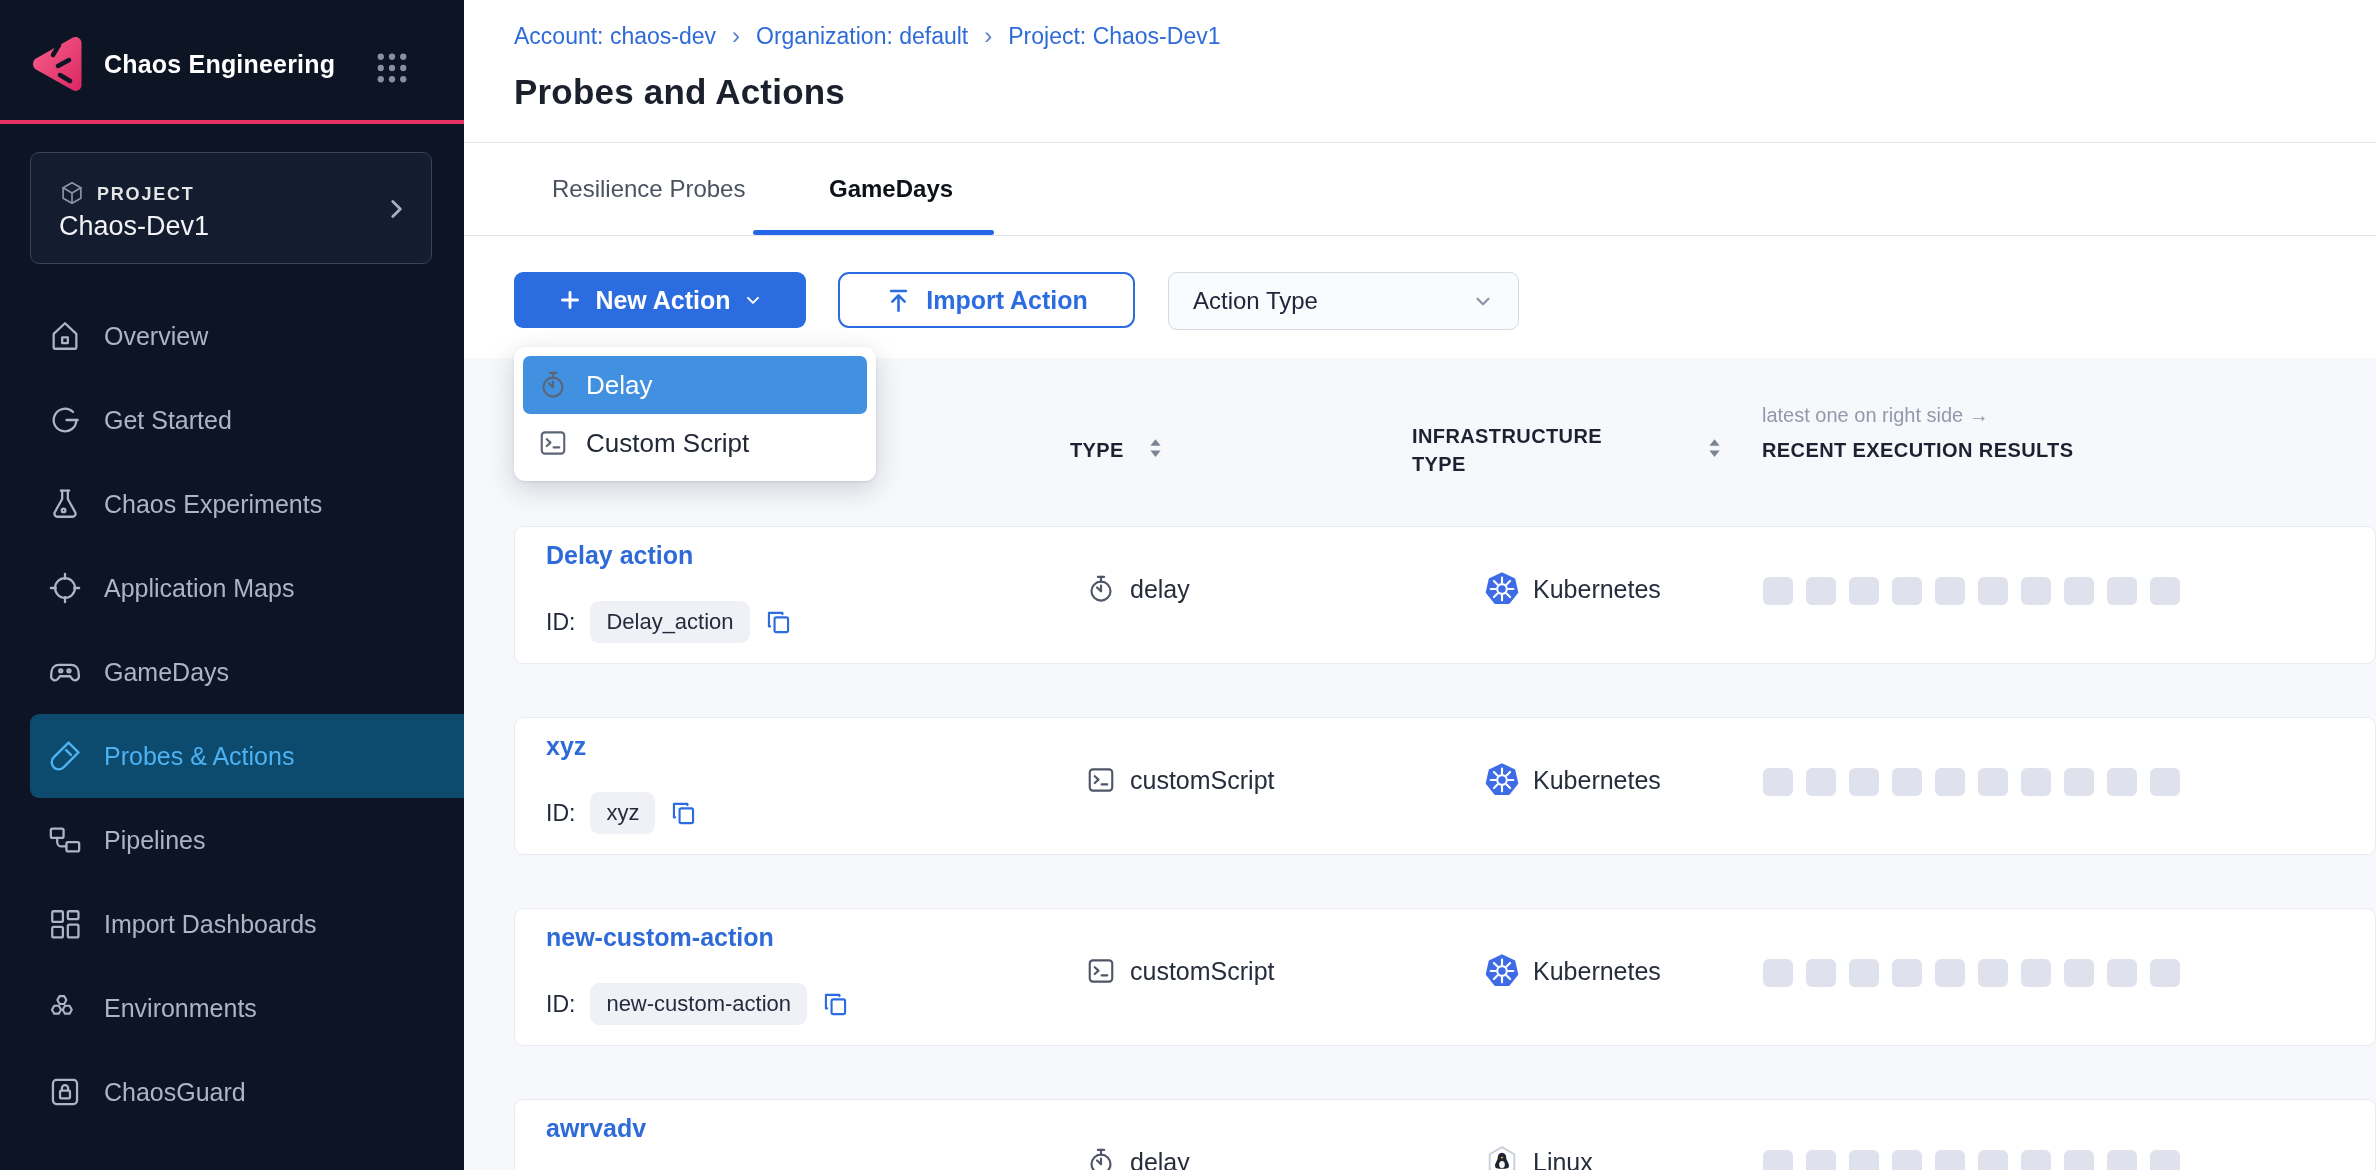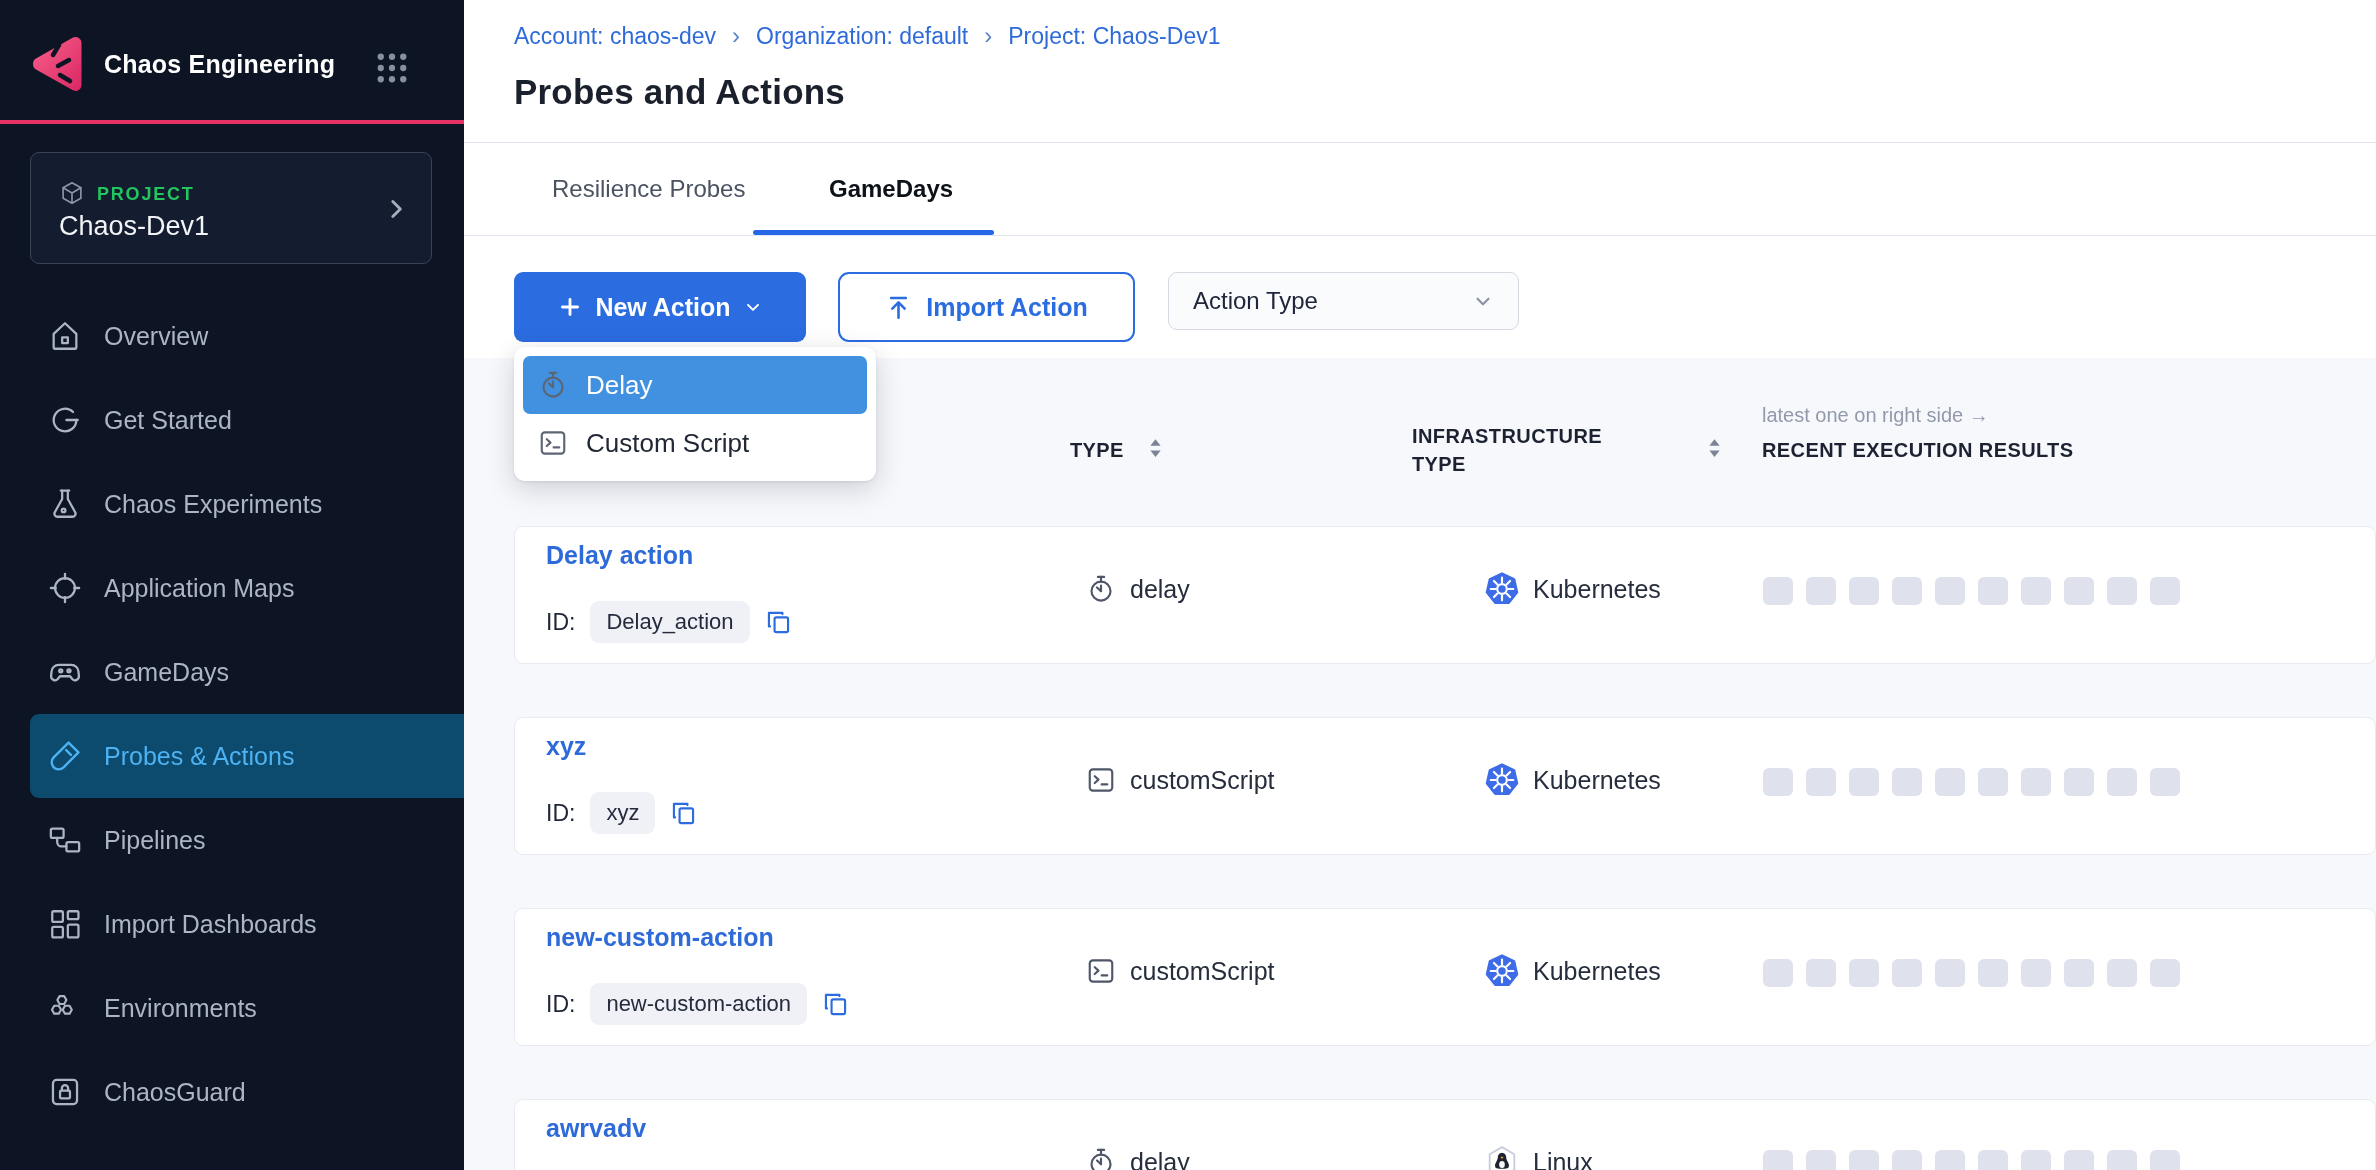--- a/index.html
+++ b/index.html
@@ -8,42 +8,42 @@
   svg{display:block;width:100%;height:100%;}
 
   
   .sidebar{position:absolute;left:0;top:0;width:464px;height:1170px;background:#0d1524;}
   .logo{position:absolute;left:28px;top:32px;width:64px;height:64px;}
   .app-title{position:absolute;left:104px;top:50px;font-size:25px;font-weight:bold;color:#fff;letter-spacing:.2px;white-space:nowrap;}
   .grid-ic{position:absolute;left:374px;top:50px;width:36px;height:36px;color:#8790a3;cursor:pointer;}
   .sb-rule{position:absolute;left:0;top:120px;width:464px;height:4px;background:#e73064;}
   .project-card{position:absolute;left:30px;top:152px;width:402px;height:112px;background:#141d30;border:1.5px solid #3a4258;border-radius:9px;box-sizing:border-box;cursor:pointer;}
   .cube-ic{position:absolute;left:28px;top:27px;width:26px;height:26px;color:#8d96a8;}
-  .p-label{position:absolute;left:66px;top:31px;font-size:18px;font-weight:bold;color:#22c55e;letter-spacing:1.8px;}
+  .p-label{position:absolute;left:66px;top:31px;font-size:18px;font-weight:bold;color:#e5e5e5;letter-spacing:1.8px;}
   .p-name{position:absolute;left:28px;top:58px;font-size:27px;color:#f1f3f7;}
   .p-chev{position:absolute;right:22px;top:43px;width:26px;height:26px;color:#a7afbf;}
   nav{position:absolute;left:0;top:294px;width:544px;}
   .nav-item{height:84px;margin:0 30px;display:flex;align-items:center;border-radius:9px;color:#adb5c5;cursor:pointer;}
   .nav-item .nicon{width:34px;height:34px;margin-left:18px;flex:none;}
   .nav-item .nlabel{margin-left:22px;font-size:25px;white-space:nowrap;}
   .nav-item.active{background:#0c4a6e;color:#4db2f2;}
 
   
   main{position:absolute;left:464px;top:0;width:1912px;height:1170px;}
   .breadcrumb{position:absolute;left:50px;top:22px;font-size:23px;color:#2e6bd9;display:flex;gap:16px;align-items:center;white-space:nowrap;}
   .breadcrumb .sep{color:#5b83c9;font-size:24px;}
   .crumb{cursor:pointer;}
   .page-title{position:absolute;left:50px;top:72px;margin:0;font-size:35px;color:#1b202d;font-weight:bold;letter-spacing:.2px;}
   .divider{position:absolute;left:0;width:1912px;height:1px;background:#e2e5ed;}
   .d1{top:142px}.d2{top:235px}
   .tab{position:absolute;top:143px;height:92px;display:flex;align-items:center;font-size:24px;color:#4b5260;cursor:pointer;}
   .tab.t1{left:88px;}
   .tab.t2{left:365px;font-weight:bold;color:#0d1118;}
   .tab-underline{position:absolute;left:289px;top:230px;width:241px;height:5px;background:#2667e8;border-radius:3px;}
-  .btn{position:absolute;top:272px;height:70px;border-radius:9px;font-size:25px;font-weight:bold;display:flex;align-items:center;justify-content:center;box-sizing:border-box;cursor:pointer;border:none;font-family:inherit;}
+  .btn{position:absolute;top:272px;height:56px;border-radius:9px;font-size:25px;font-weight:bold;display:flex;align-items:center;justify-content:center;box-sizing:border-box;cursor:pointer;border:none;font-family:inherit;}
   .btn-new{left:50px;width:292px;background:#2b6ce0;color:#fff;gap:12px;}
   .btn-import{left:374px;width:297px;background:#fff;color:#2b6ce0;border:2.5px solid #2b6ce0;border-radius:11px;gap:14px;}
   .ic-plus{width:26px;height:26px;}
   .ic-chev{width:20px;height:20px;}
   .ic-upload{width:27px;height:27px;}
   .select{position:absolute;left:704px;top:272px;width:351px;height:58px;background:#fafbfd;border:1.5px solid #d5d9e2;border-radius:9px;font-size:24px;color:#20273a;display:flex;align-items:center;justify-content:space-between;padding:0 24px;box-sizing:border-box;cursor:pointer;}
   .select .ic-chev{color:#8b93a4;width:22px;height:22px;}
 
   
   .table-area{position:absolute;left:0;top:358px;width:1912px;height:812px;background:#f7f8fb;}

